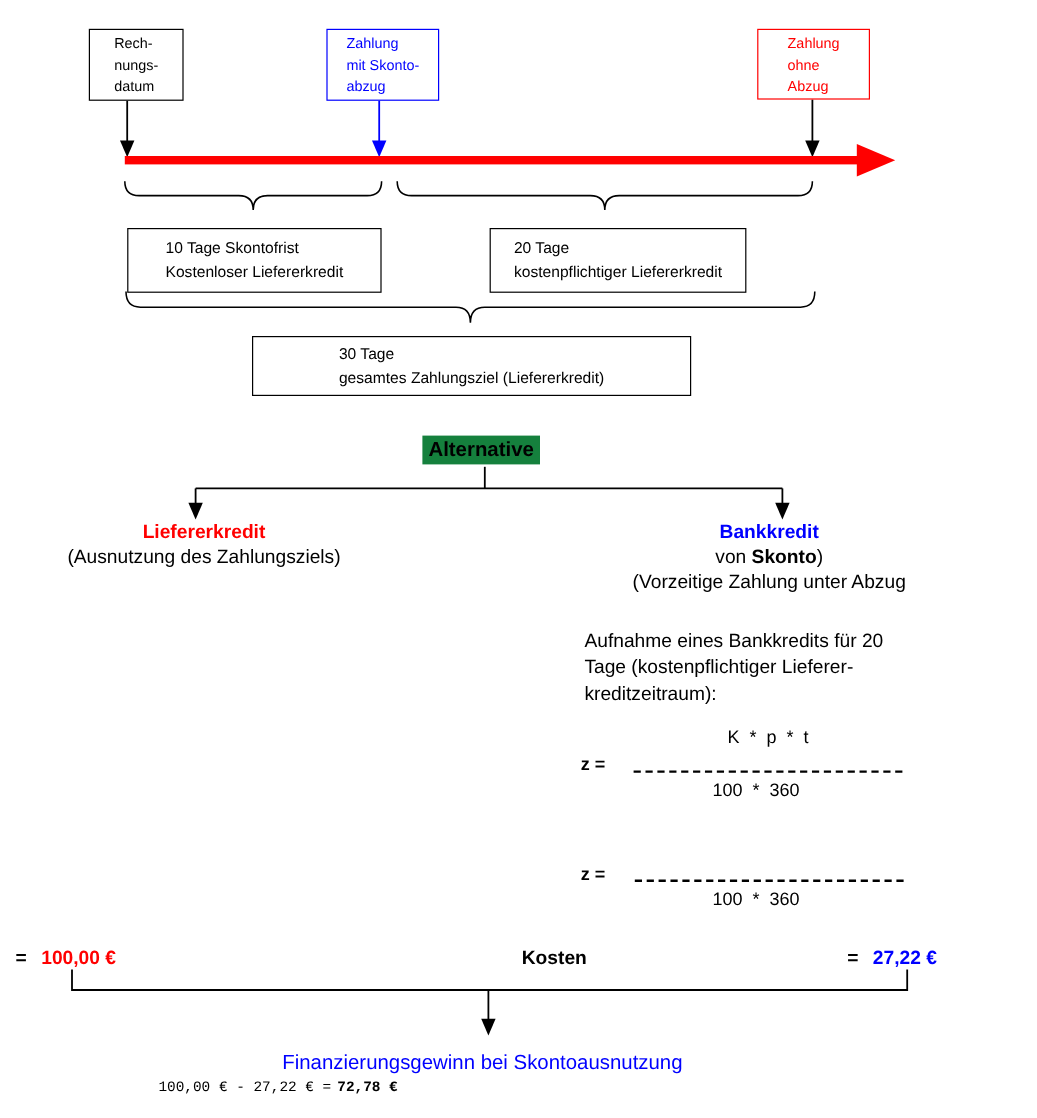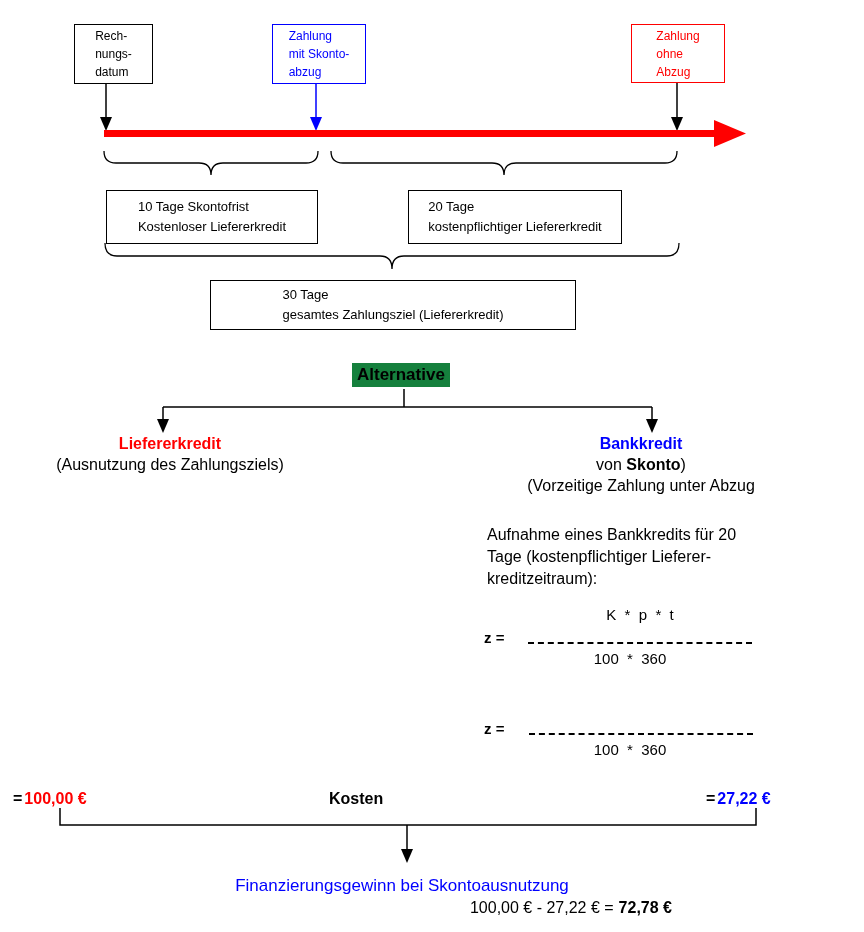--- a/index.html
+++ b/index.html
@@ -15,23 +15,23 @@
   .bold{font-weight:bold;}
   .hl{position:absolute;background:#15803d;font-size:17px;font-weight:bold;padding:2px 5px;}
   .hgroup{position:absolute;text-align:center;font-size:16px;line-height:21px;}
   .hgroup .ht{font-weight:bold;}
   .body{position:absolute;font-size:16px;line-height:22px;white-space:pre-line;}
   .frm-lhs{position:absolute;font-size:15px;font-weight:bold;}
   .frm-num,.frm-den{position:absolute;font-size:15px;text-align:center;white-space:pre;}
   .frm-num sup,.frm-den sup{font-size:11px;position:relative;top:-1px;}
   .dash{position:absolute;border-top:2px dashed #000;height:0;}
   .costs{position:absolute;font-size:16px;font-weight:bold;white-space:nowrap;}
-  .costs .val{margin-left:2px;}
+  .costs .val{margin-left:12px;}
   .c-title{position:absolute;width:540px;text-align:center;font-size:17px;font-weight:normal;color:#0000ff;}
-  .c-calc{position:absolute;width:540px;text-align:right;font-size:16px;}
+  .c-calc{position:absolute;width:540px;text-align:left;font-size:12px;font-family:Liberation Mono, monospace;}
   .c-calc .bold{margin-left:5px;}
 </style>
 </head>
 <body>
 
 <div class="canvas">
 
   <svg class="overlay" width="864" height="932" viewBox="0 0 864 932">
 
     <line x1="106" y1="83" x2="106" y2="119" stroke="#000" stroke-width="1.5"></line>
@@ -98,19 +98,19 @@
   <div class="frm-lhs" style="left:484px;top:629px;">z =</div>
   <div class="frm-num" style="left:528px;top:606px;width:224px;">K  *  p  *  t</div>
   <div class="dash" style="left:528px;top:642px;width:224px;"></div>
   <div class="frm-den" style="left:518px;top:650px;width:224px;">100  *  360</div>
 
   <div class="frm-lhs" style="left:484px;top:720px;">z =</div>
   <div class="dash" style="left:529px;top:733px;width:224px;"></div>
   <div class="frm-den" style="left:518px;top:741px;width:224px;">100  *  360</div>
 
   <div class="costs" style="left:13px;top:790px;"><span>=</span><span class="val red">100,00 €</span></div>
-  <div class="costs" style="left:329px;top:790px;width:160px;text-align:left;">Kosten</div>
+  <div class="costs" style="left:329px;top:790px;width:160px;text-align:right;">Kosten</div>
   <div class="costs" style="left:706px;top:790px;"><span>=</span><span class="val blue">27,22 €</span></div>
 
   <div class="c-title" style="left:132px;top:876px;">Finanzierungsgewinn bei Skontoausnutzung</div>
   <div class="c-calc" style="left:132px;top:899px;"><span>100,00 € - 27,22 € =</span><span class="bold">72,78 €</span></div>
 
 </div>
 
 </body></html>

